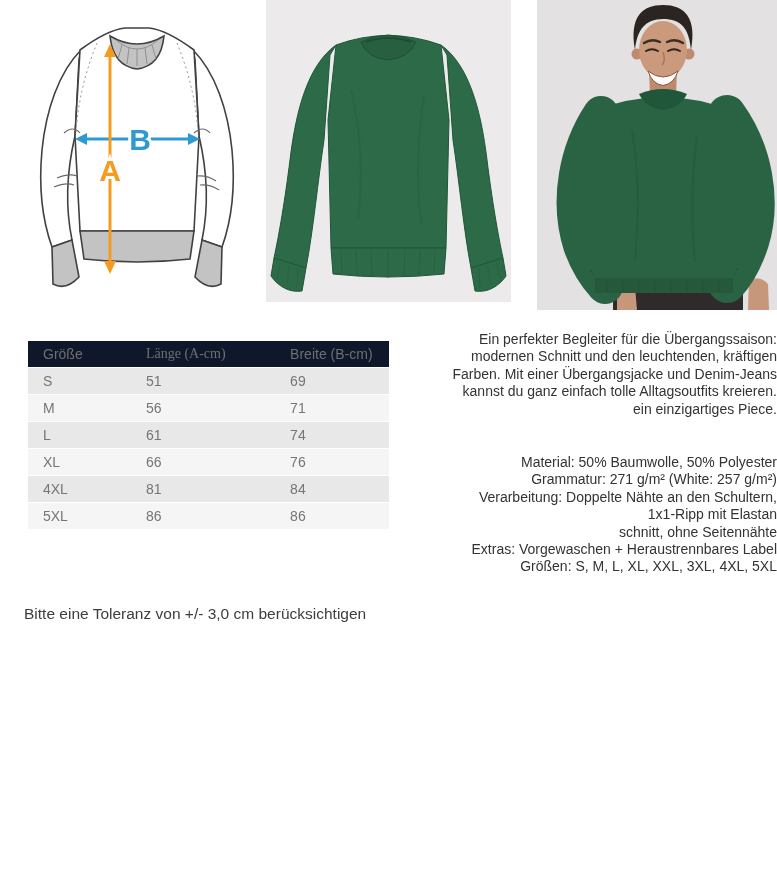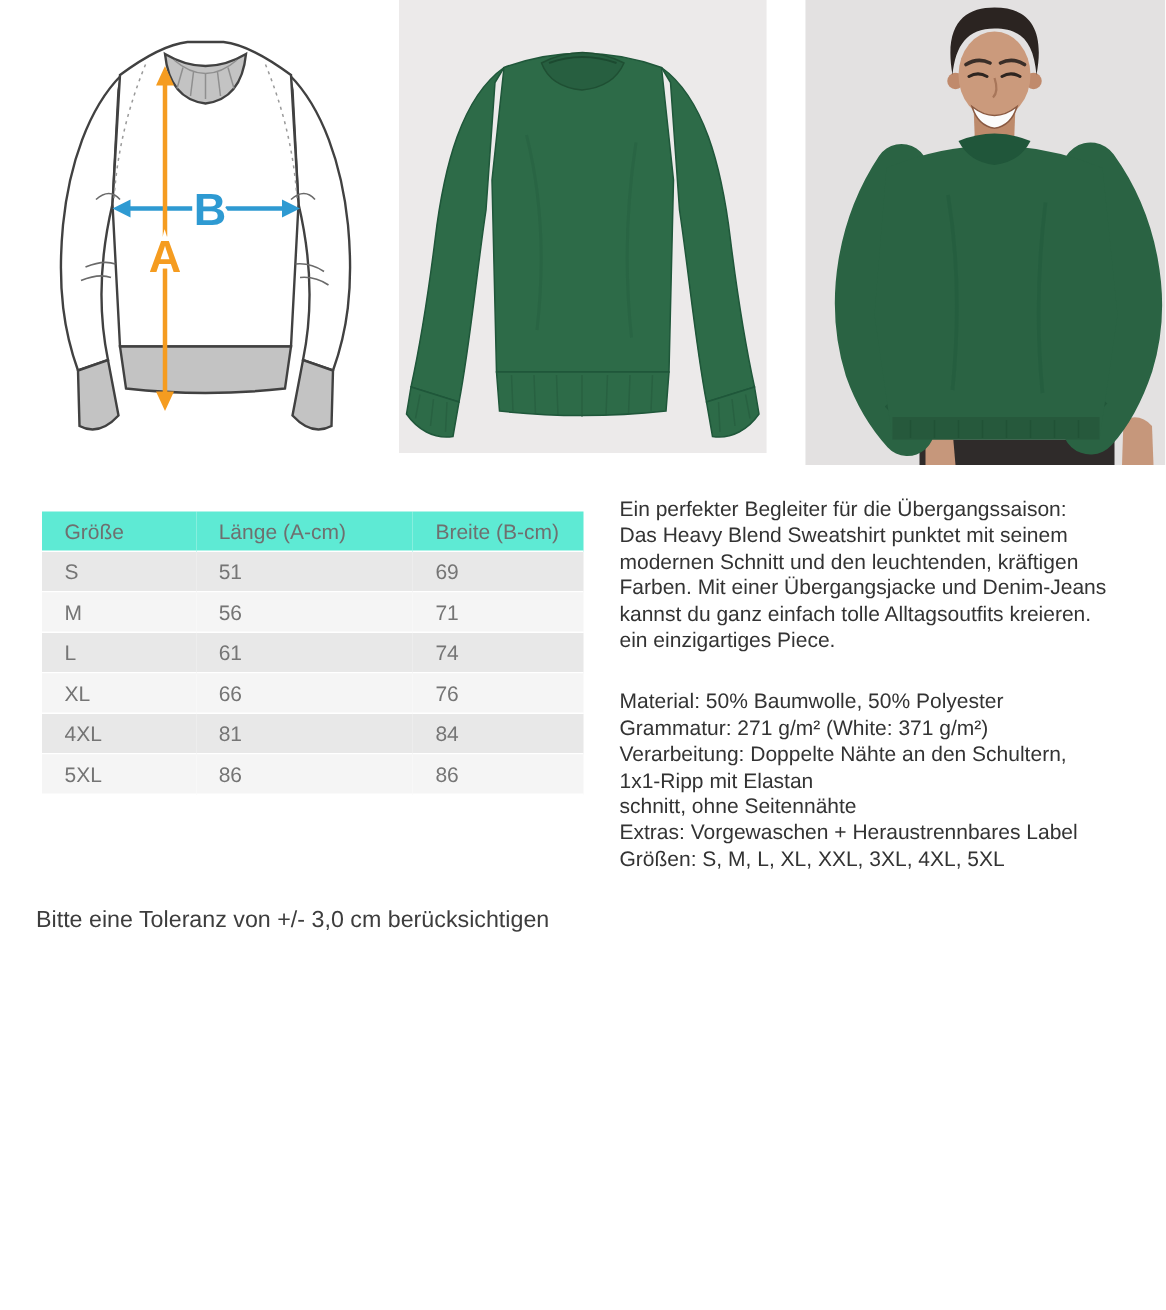--- a/index.html
+++ b/index.html
@@ -14,41 +14,41 @@
   .img-model{left:537px;width:240px;height:310px;background:#e3e1e1;}
   .img-block svg{display:block;}
 
   
   .size-table{
     position:absolute;left:28px;top:341px;width:361px;
     border-collapse:separate;border-spacing:0;
     font-size:14px;color:#757575;
   }
   .size-table th{
-    font-weight:normal;text-align:left;height:26px;background:#5eead4;
+    font-weight:normal;text-align:left;height:26px;background:#0f172a;
     padding:0 0 0 15px;border-bottom:1px solid #ffffff;color:#6f6f6f;
   }
   .size-table td{
     height:26px;padding:0 0 0 15px;border-bottom:1px solid #ffffff;
   }
-  .size-table .c1{width:95px;} .size-table .c2{width:143px;} .size-table .c3{width:108px;}
+  .size-table .c1{width:95px;} .size-table .c2{width:143px;font-family:Liberation Serif, serif;} .size-table .c3{width:108px;}
   .size-table tr.alt td{background:#e8e8e8;}
   .size-table tr.lit td{background:#f5f5f5;}
 
   .tolerance-note{
     position:absolute;left:24px;top:605px;font-size:15.5px;color:#3d3d3d;white-space:nowrap;
   }
 
   
   .description{
     position:absolute;left:413px;top:331px;width:364px;
-    font-size:14px;line-height:17.4px;color:#333;
+    font-size:14px;line-height:17.4px;color:#333;text-align:right;
   }
   .description .line{white-space:nowrap;}
-  .spec-block{margin-top:24px;}
+  .spec-block{margin-top:36px;}
 </style>
 </head>
 <body>
 
 <div class="page">
 
   <div class="img-block img-diagram">
     <svg width="263" height="310" viewBox="0 0 263 310">
       <g transform="translate(7,0)" stroke="#414141" stroke-width="1.6" fill="#ffffff">
 
@@ -202,29 +202,28 @@
         <td>86</td>
       </tr>
     </tbody>
   </table>
 
   <div class="tolerance-note">Bitte eine Toleranz von +/- 3,0 cm berücksichtigen</div>
 
   <div class="description">
     <div class="intro-block">
       <div class="line">Ein perfekter Begleiter für die Übergangssaison:</div>
-      <div class="line">Das Heavy Blend Sweatshirt punktet mit seinem</div>
       <div class="line">modernen Schnitt und den leuchtenden, kräftigen</div>
       <div class="line">Farben. Mit einer Übergangsjacke und Denim-Jeans</div>
       <div class="line">kannst du ganz einfach tolle Alltagsoutfits kreieren.</div>
       <div class="line">ein einzigartiges Piece.</div>
     </div>
     <div class="spec-block">
       <div class="line">Material: 50% Baumwolle, 50% Polyester</div>
-      <div class="line">Grammatur: 271 g/m² (White: 371 g/m²)</div>
+      <div class="line">Grammatur: 271 g/m² (White: 257 g/m²)</div>
       <div class="line">Verarbeitung: Doppelte Nähte an den Schultern,</div>
       <div class="line">1x1-Ripp mit Elastan</div>
       <div class="line">schnitt, ohne Seitennähte</div>
       <div class="line">Extras: Vorgewaschen + Heraustrennbares Label</div>
       <div class="line">Größen: S, M, L, XL, XXL, 3XL, 4XL, 5XL</div>
     </div>
   </div>
 
 </div>
 

